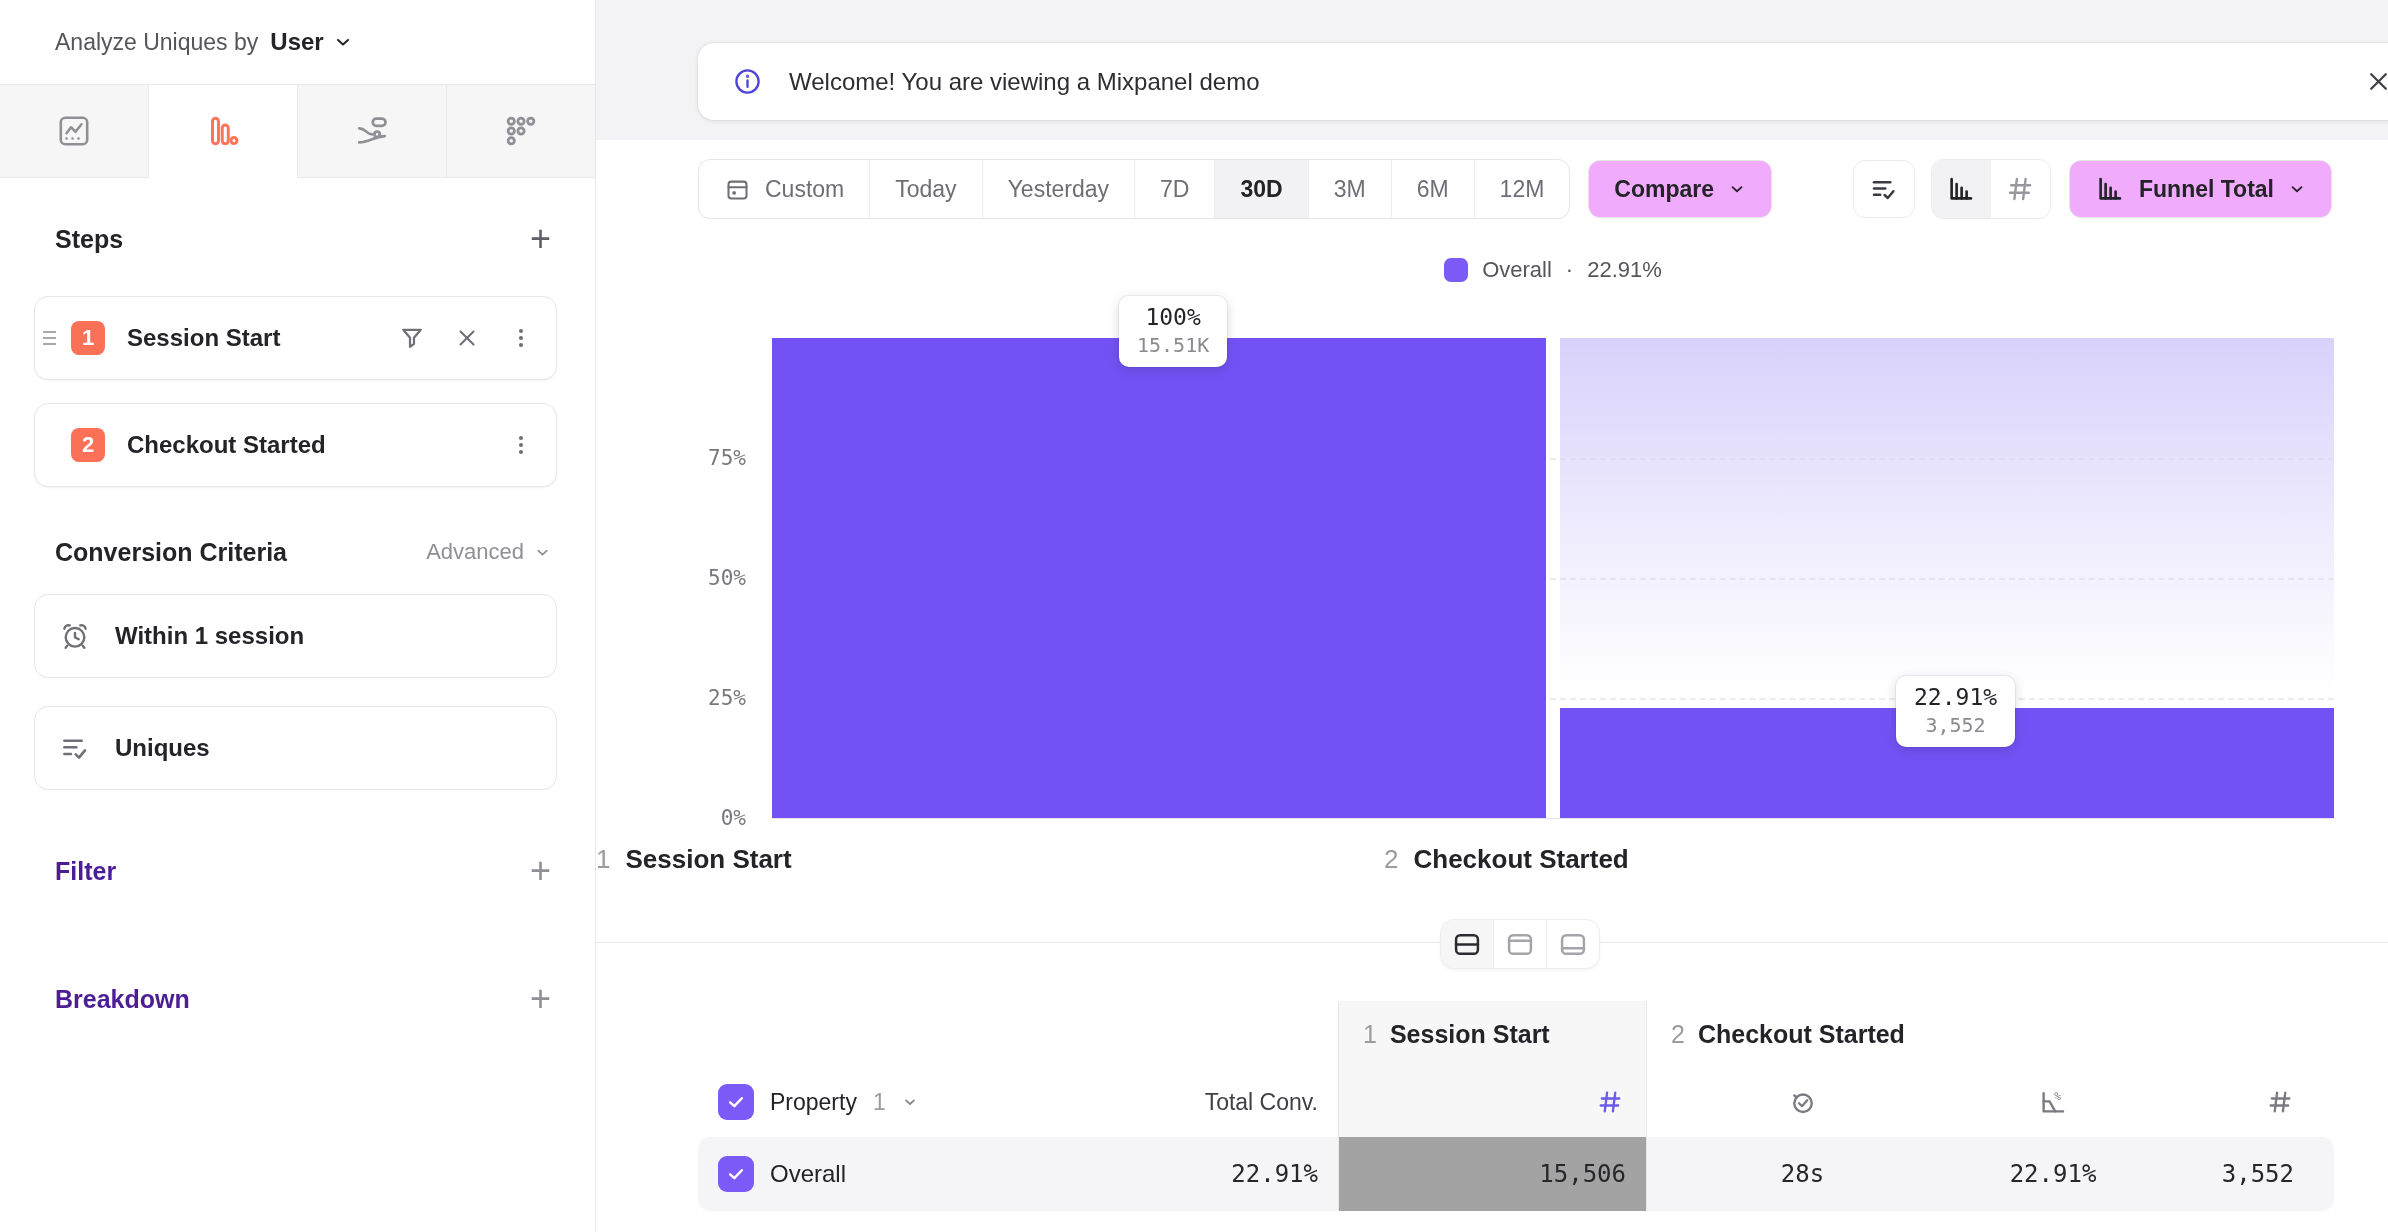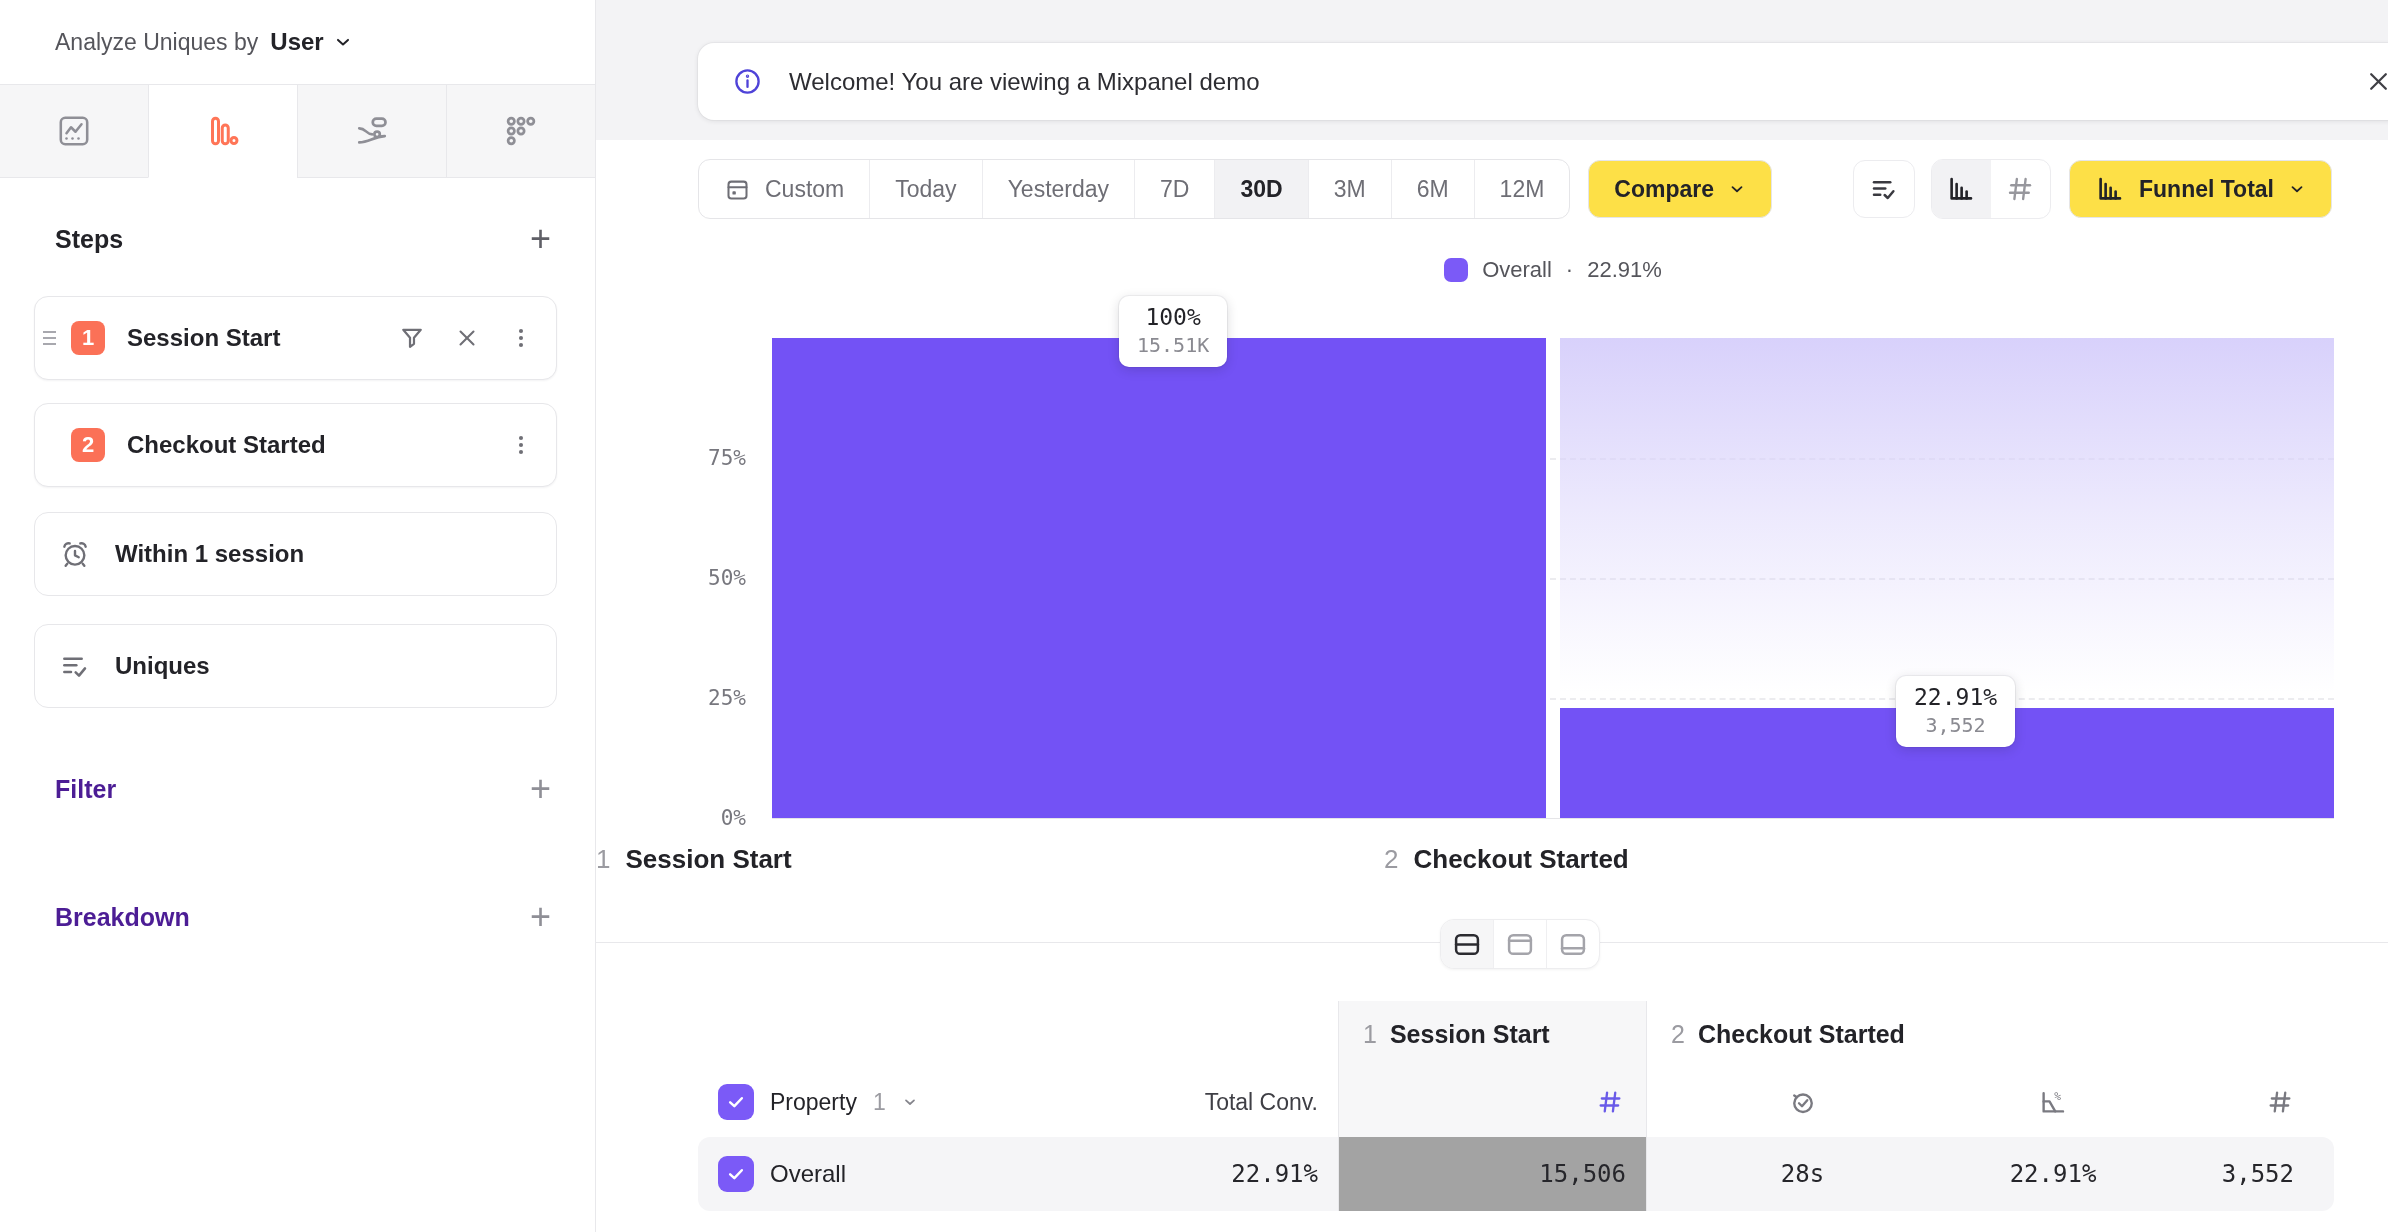--- a/index.html
+++ b/index.html
@@ -49,21 +49,21 @@
   .banner-text{flex:1;font-size:24px;color:#2D2D32;}
   .banner .close{cursor:pointer;color:#3F3F45;display:flex;}
   .info-ic{color:#4F43D8;display:flex;}
 
   .controls{display:flex;align-items:center;margin:20px 56px 0 102px;height:58px;}
   .range-group{display:flex;align-items:stretch;height:58px;border:1px solid #E5E5E8;border-radius:12px;overflow:hidden;background:#fff;}
   .range-seg{display:flex;align-items:center;justify-content:center;padding:0 25px;font-size:23px;
              color:#6E6E75;border-right:1px solid #ECECEF;cursor:pointer;gap:14px;white-space:nowrap;}
   .range-seg:last-child{border-right:none;}
   .range-seg.active{background:#F2F2F4;color:#232328;font-weight:700;}
-  .btn{height:58px;border:1px solid #E5E5E8;border-radius:12px;background:#fde047;display:flex;
+  .btn{height:58px;border:1px solid #E5E5E8;border-radius:12px;background:#f0abfc;display:flex;
        align-items:center;gap:14px;padding:0 25px;font-size:23px;font-weight:700;color:#232328;
        box-sizing:border-box;cursor:pointer;}
   .compare-btn{margin-left:18px;}
   .spacer{flex:1;}
   .icon-btn{width:62px;height:58px;border:1px solid #ECECEF;border-radius:12px;display:flex;align-items:center;
             justify-content:center;color:#3A3A40;cursor:pointer;box-sizing:border-box;}
   .seg-ctrl{display:flex;height:58px;margin-left:16px;border:1px solid #ECECEF;border-radius:12px;overflow:hidden;}
   .seg-cell{width:59px;display:flex;align-items:center;justify-content:center;color:#97979D;cursor:pointer;}
   .seg-cell.active{background:#F2F2F4;color:#232328;}
   .funnel-steps-btn{margin-left:18px;}
@@ -235,20 +235,31 @@
         <span class="act">
           <svg width="26" height="26" viewBox="0 0 24 24" fill="#6F6F76">
               <circle cx="12" cy="5.5" r="1.9"></circle>
               <circle cx="12" cy="12" r="1.9"></circle>
               <circle cx="12" cy="18.5" r="1.9"></circle>
             </svg>
         </span>
       </span>
     </div>
 
+    <div class="sec-head" style="margin-top:48px;">
+      <span class="sec-title">Conversion Criteria</span>
+      <span class="adv">
+        <span>Advanced</span>
+        <span>
+          <svg class="ic" width="17" height="17" viewBox="0 0 24 24" stroke-width="2.4">
+              <polyline points="6,9.5 12,15 18,9.5"></polyline>
+            </svg>
+        </span>
+      </span>
+    </div>
 
     <div class="cc-card" style="margin-top:25px;">
       <span class="cicon">
         <svg class="ic" width="32" height="32" viewBox="0 0 24 24" stroke-width="1.8">
           <circle cx="12" cy="13" r="7"></circle>
           <polyline points="12,9.8 12,13 14.8,14.4"></polyline>
           <path d="M4,6.5 C4.4,4.6 6.4,3.5 8,4.1"></path>
             <path d="M20,6.5 C19.6,4.6 17.6,3.5 16,4.1"></path>
           <line x1="6.2" y1="19.3" x2="5" y2="20.8"></line>
             <line x1="17.8" y1="19.3" x2="19" y2="20.8"></line>

